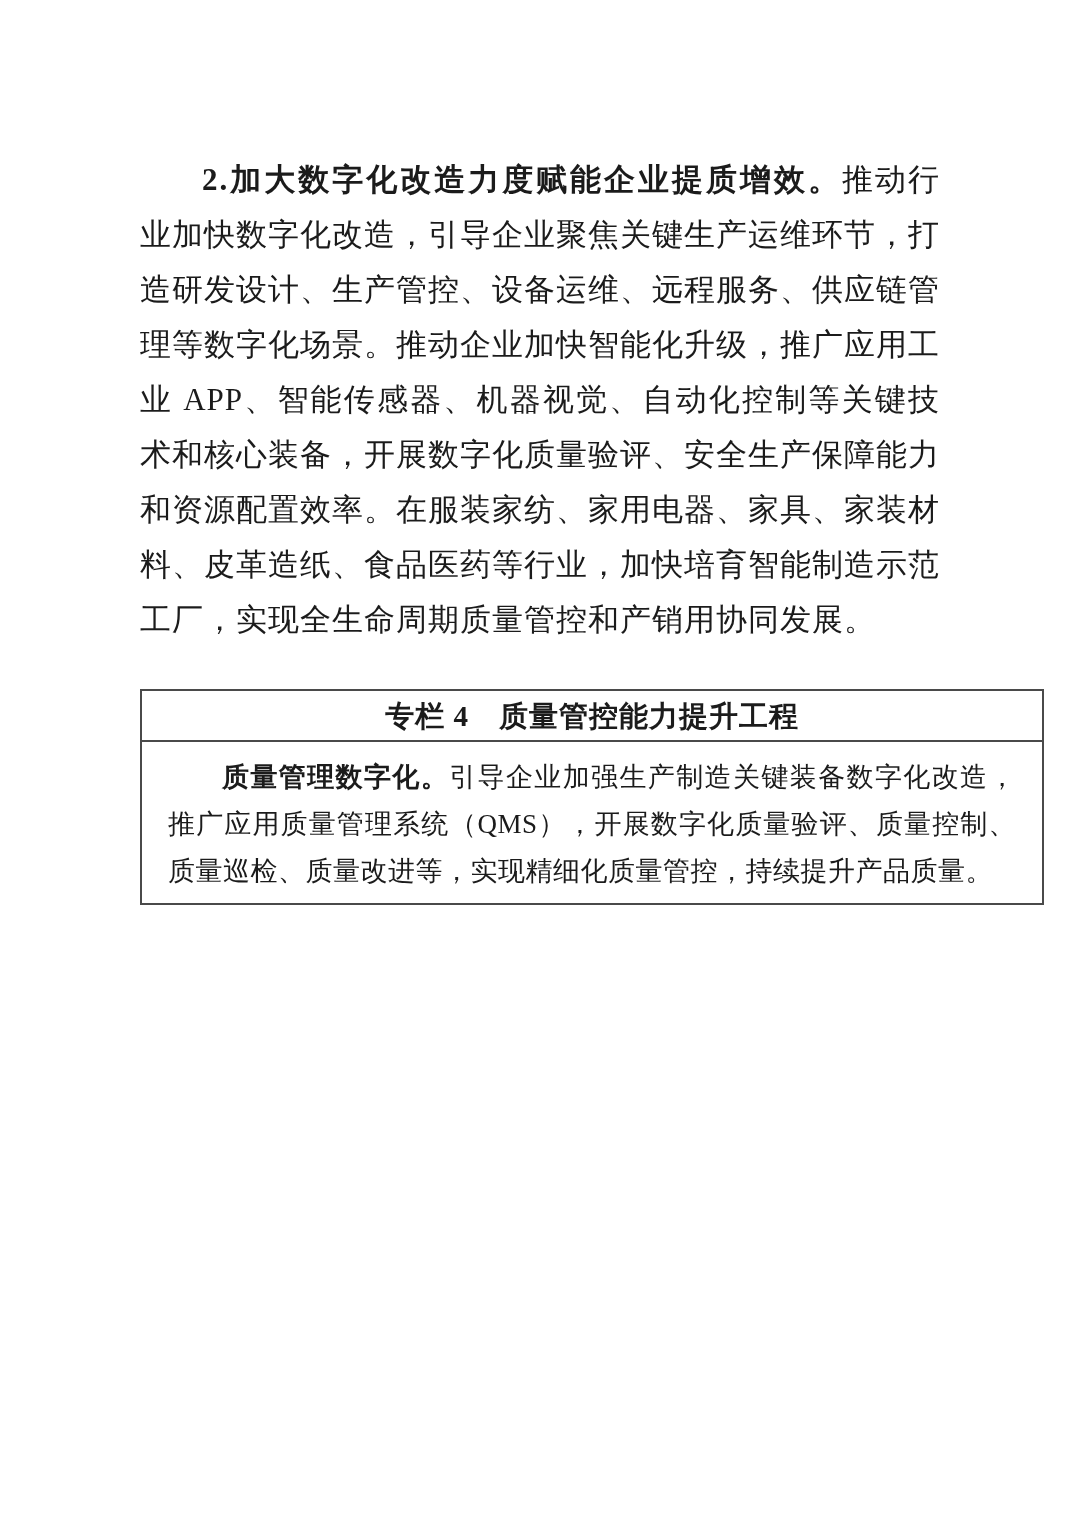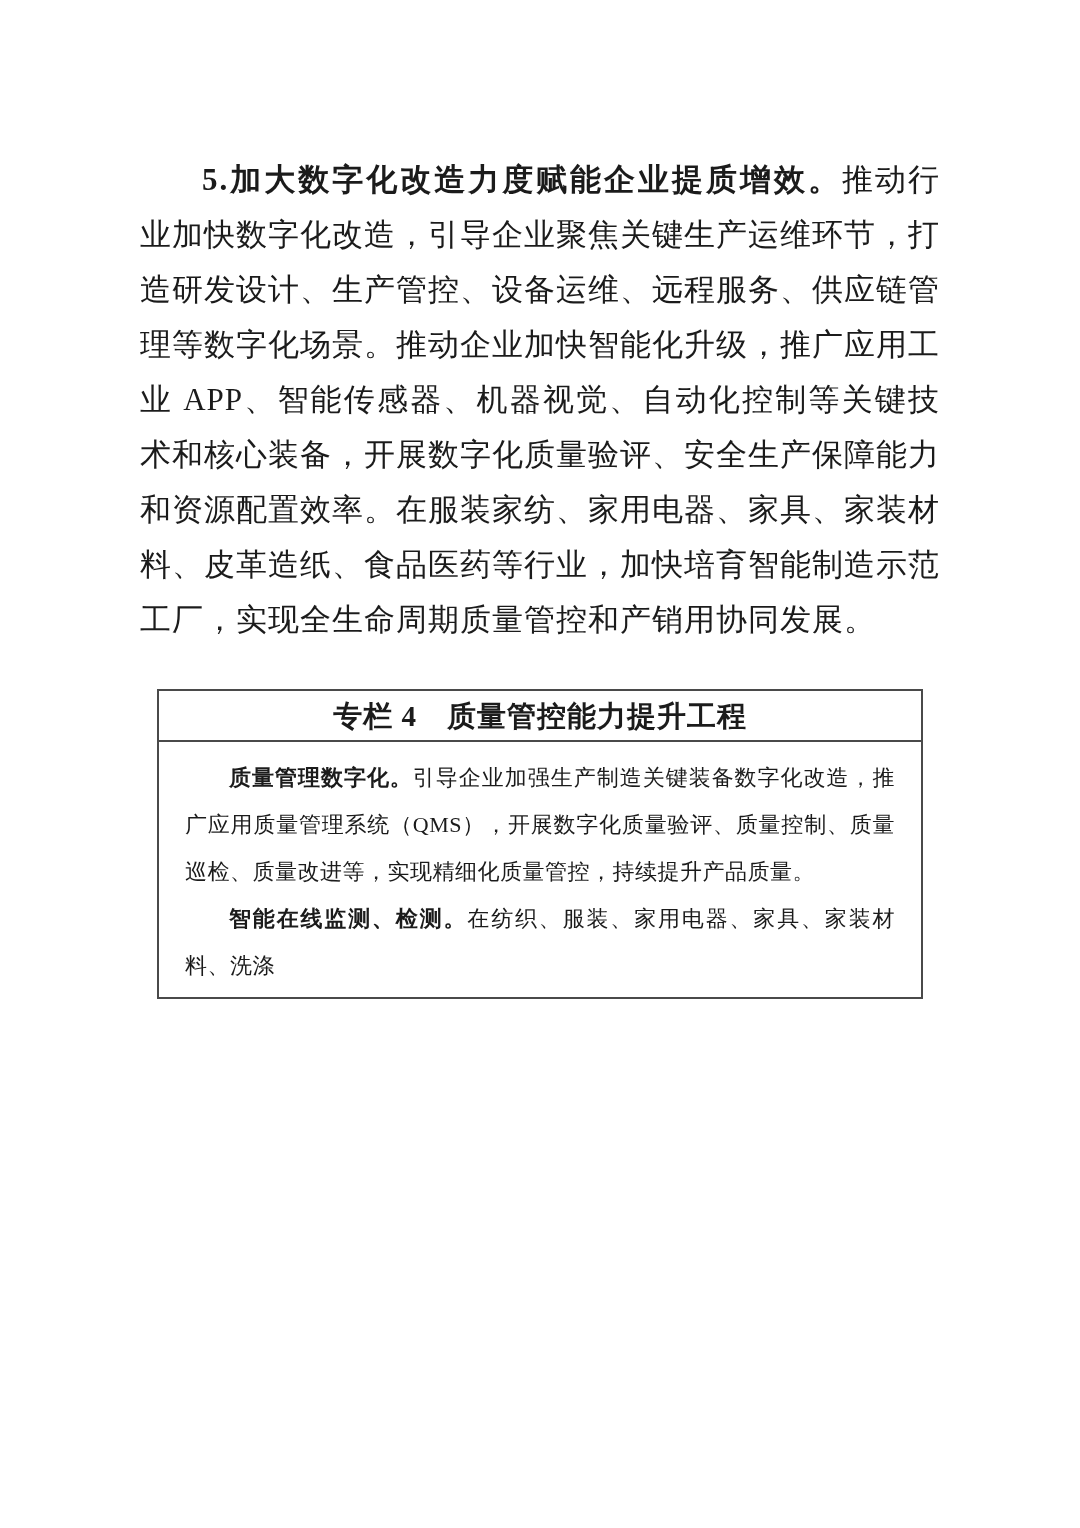--- a/index.html
+++ b/index.html
@@ -24,60 +24,59 @@
     text-justify: inter-character;
     text-indent: 2em;
     color: #1b1b1b;
     letter-spacing: 1px;
   }
   .para .lead {
     font-weight: bold;
     letter-spacing: 2px;
   }
   .callout {
-    width: 766px;
+    width: 904px;
     margin: 42px auto 0 auto;
     border: 2px solid #4a4a4a;
     background: #ffffff;
   }
   .callout-title {
     text-align: center;
     font-weight: bold;
     font-size: 29px;
     line-height: 30px;
     padding: 10px 0 9px 0;
     border-bottom: 2px solid #4a4a4a;
     letter-spacing: 1px;
   }
   .callout-body {
     padding: 12px 26px 8px 26px;
   }
   .cpara {
-    font-size: 22px;
+    font-size: 27px;
     line-height: 47px;
     text-align: justify;
     text-justify: inter-character;
     text-indent: 2em;
     letter-spacing: 0.5px;
   }
   .cpara .lead {
     font-weight: bold;
   }
 </style>
 </head>
 <body>
 
 <div class="page">
   <div class="content">
 
-    <p class="para"><span class="lead">5.加大数字化改造力度赋能企业提质增效。</span><span>推动行业加快数字化改造，引导企业聚焦关键生产运维环节，打造研发设计、生产管控、设备运维、远程服务、供应链管理等数字化场景。推动企业加快智能化升级，推广应用工业 APP、智能传感器、机器视觉、自动化控制等关键技术和核心装备，开展数字化质量验评、安全生产保障能力和资源配置效率。在服装家纺、家用电器、家具、家装材料、皮革造纸、食品医药等行业，加快培育智能制造示范工厂，实现全生命周期质量管控和产销用协同发展。</span></p>
+    <p class="para"><span class="lead">2.加大数字化改造力度赋能企业提质增效。</span><span>推动行业加快数字化改造，引导企业聚焦关键生产运维环节，打造研发设计、生产管控、设备运维、远程服务、供应链管理等数字化场景。推动企业加快智能化升级，推广应用工业 APP、智能传感器、机器视觉、自动化控制等关键技术和核心装备，开展数字化质量验评、安全生产保障能力和资源配置效率。在服装家纺、家用电器、家具、家装材料、皮革造纸、食品医药等行业，加快培育智能制造示范工厂，实现全生命周期质量管控和产销用协同发展。</span></p>
 
 
     <div class="callout">
       <div class="callout-title">专栏 4　质量管控能力提升工程</div>
       <div class="callout-body">
         <p class="cpara"><span class="lead">质量管理数字化。</span><span>引导企业加强生产制造关键装备数字化改造，推广应用质量管理系统（QMS），开展数字化质量验评、质量控制、质量巡检、质量改进等，实现精细化质量管控，持续提升产品质量。</span></p>
-        <p class="cpara"><span class="lead">智能在线监测、检测。</span><span>在纺织、服装、家用电器、家具、家装材料、洗涤</span></p>
       </div>
     </div>
 
   </div>
 </div>
 
 </body></html>

